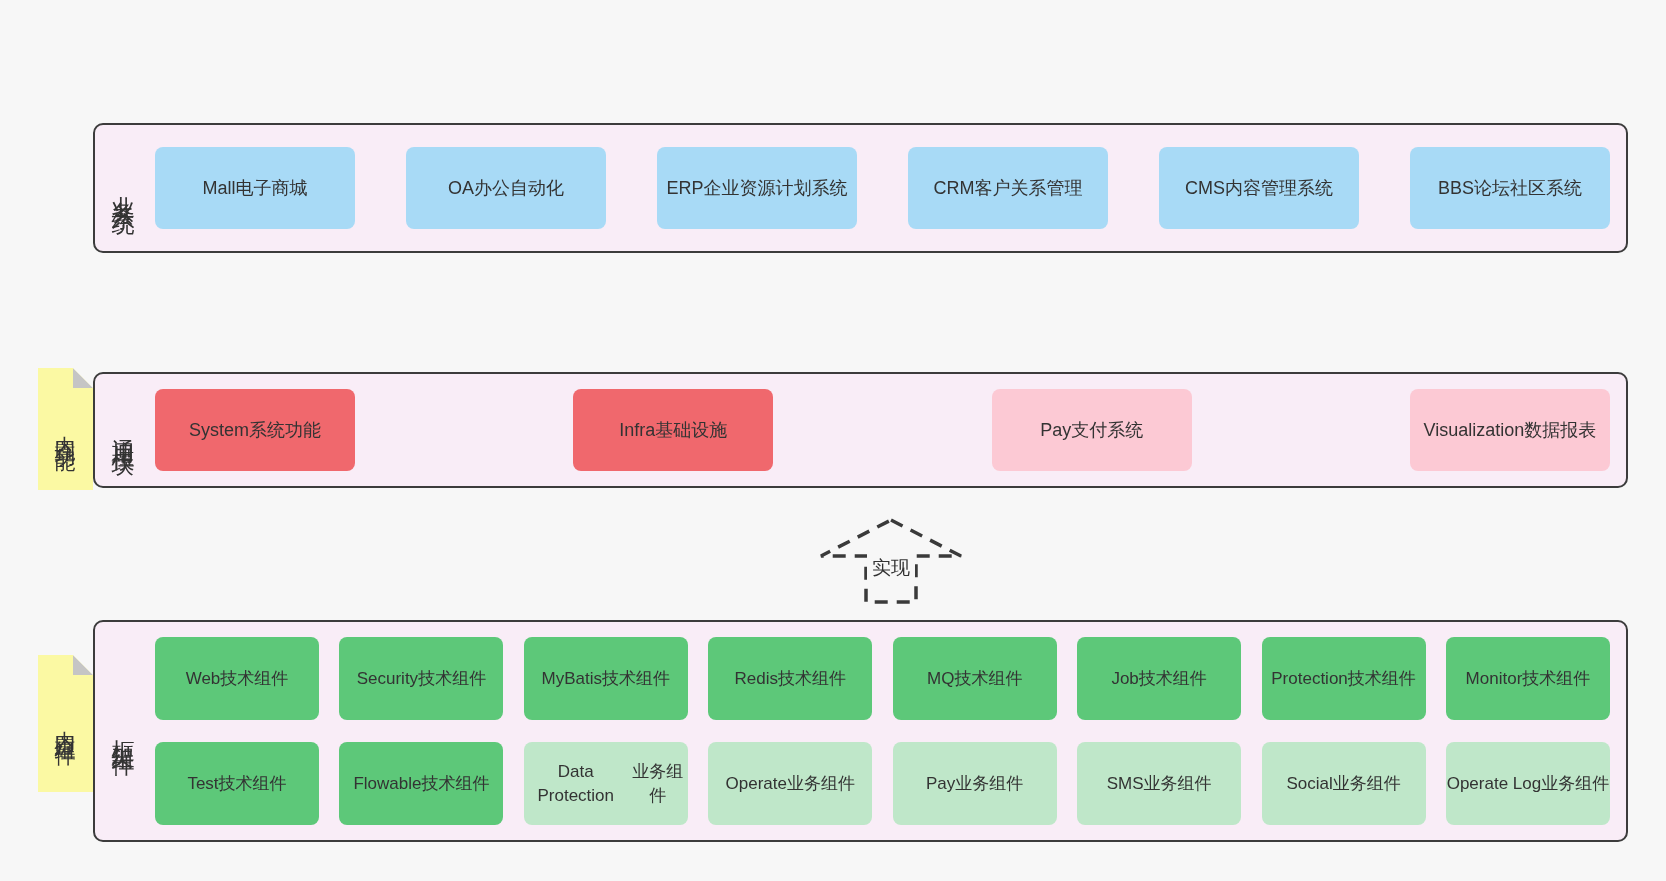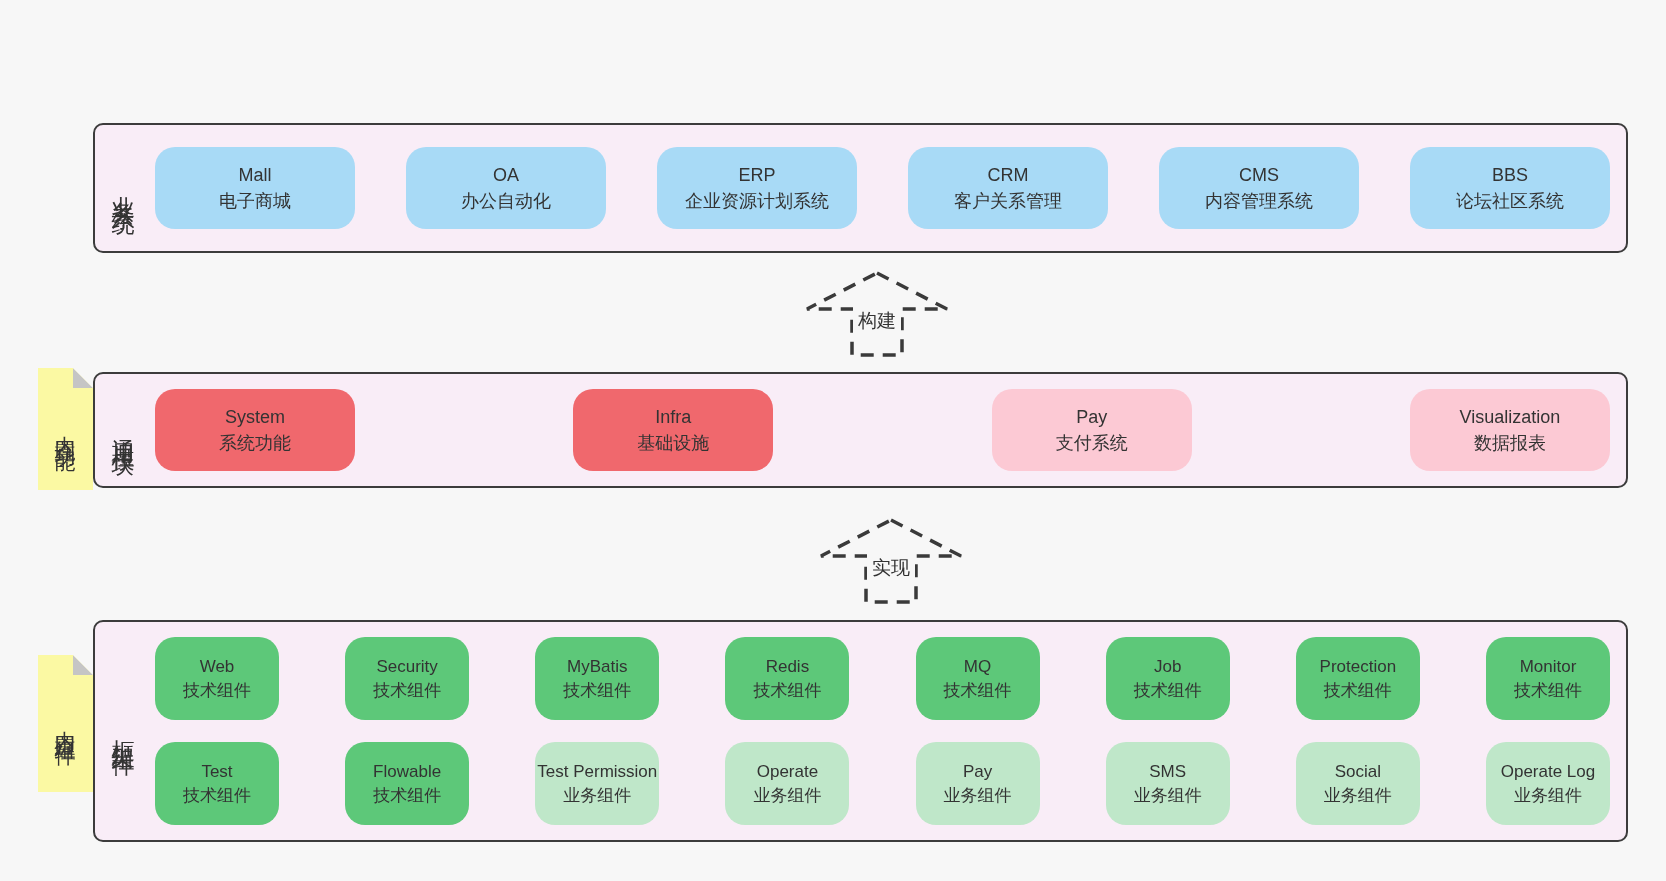--- a/index.html
+++ b/index.html
@@ -29,26 +29,26 @@
     color:#333333;flex:0 0 auto;
   }
   .rows{
     flex:1;display:flex;flex-direction:column;gap:22px;
     margin:0 16px 0 16px;
   }
   .box-row{display:flex;justify-content:space-between;}
 
   
   .box{
-    height:82px;border-radius:20px;
-    display:flex;flex-direction:column;align-items:center;justify-content:center;
+    height:82px;border-radius:8px;
+    display:flex;flex-direction:row;align-items:center;justify-content:center;
     text-align:center;line-height:26px;font-size:18px;
   }
   .cols-6 .box{width:200px;}
-  .cols-8 .box{width:124px;font-size:17px;line-height:24px;text-align:right;}
+  .cols-8 .box{width:164px;font-size:17px;line-height:24px;}
   #panel-components .box{height:83px;}
   .c-blue{background:#a8daf6;}
   .c-red{background:#f0686d;}
   .c-pink{background:#fcc9d4;}
   .c-green{background:#5dc879;}
   .c-light_green{background:#bfe7c9;}
 
   
   .tag{
     position:absolute;left:38px;width:55px;background:#fbf9a3;
@@ -107,26 +107,20 @@
             <div class="box-subtitle">内容管理系统</div>
           </div>
           <div class="box c-blue">
             <div class="box-title">BBS</div>
             <div class="box-subtitle">论坛社区系统</div>
           </div>
         </div>
       </div>
   </section>
 
-  <div class="arrow" id="arrow-build">
-    <svg viewBox="0 0 150 90">
-      <path class="arrow-path" d="M75 4 L145 40 L100 40 L100 86 L50 86 L50 40 L5 40 Z"></path>
-    </svg>
-    <span class="arrow-label">构建</span>
-  </div>
 
   <div class="tag" id="tag-features">
     <span class="tag-text">内置功能</span>
     <span class="fold-gray"></span>
     <span class="fold-cut"></span>
   </div>
   <section class="panel" id="panel-modules">
     <div class="side-label">通用模块</div>
     <div class="rows cols-6">
         <div class="box-row">
@@ -202,21 +196,21 @@
         <div class="box-row">
           <div class="box c-green">
             <div class="box-title">Test</div>
             <div class="box-subtitle">技术组件</div>
           </div>
           <div class="box c-green">
             <div class="box-title">Flowable</div>
             <div class="box-subtitle">技术组件</div>
           </div>
           <div class="box c-light_green">
-            <div class="box-title">Test Permission</div>
+            <div class="box-title">Data Protection</div>
             <div class="box-subtitle">业务组件</div>
           </div>
           <div class="box c-light_green">
             <div class="box-title">Operate</div>
             <div class="box-subtitle">业务组件</div>
           </div>
           <div class="box c-light_green">
             <div class="box-title">Pay</div>
             <div class="box-subtitle">业务组件</div>
           </div>

